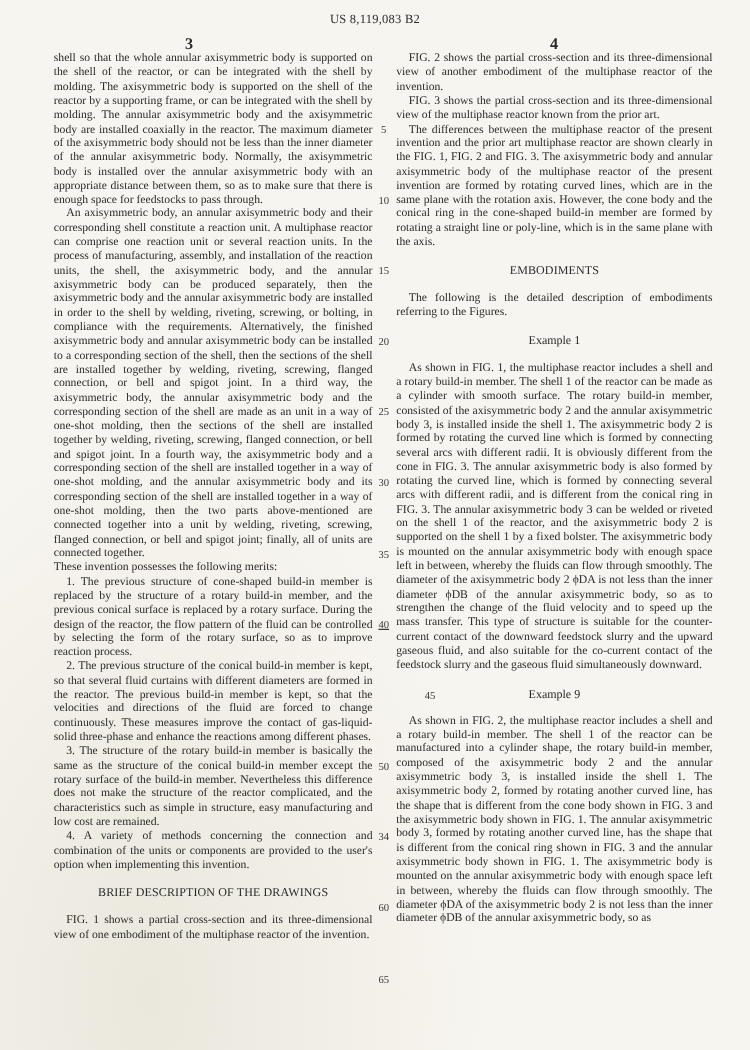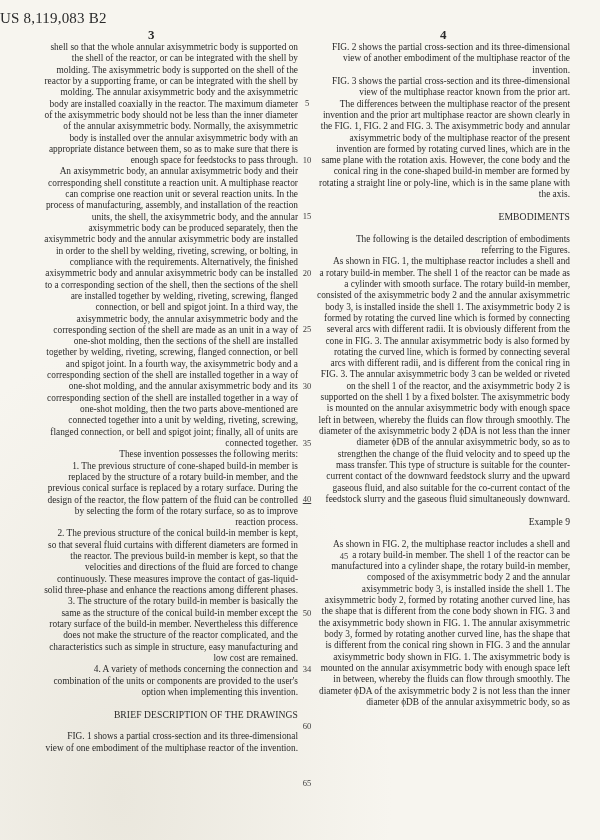--- a/index.html
+++ b/index.html
@@ -8,36 +8,36 @@
     background: #f6f4ee;
     font-family: "Liberation Serif", "DejaVu Serif", serif;
     color: #2a2a2a;
     position: relative;
   }
   .page {
     position: absolute; left: 0; top: 0; width: 600px; height: 840px;
     background: radial-gradient(ellipse at 20% 95%, #eae7dd 0%, rgba(246,244,238,0) 40%), #f7f5ef;
   }
   .patent-number {
-    position: absolute; top: 10px; left: 0; width: 600px; text-align: left;
-    font-size: 15px; letter-spacing: 0.2px;
+    position: absolute; top: 10px; left: 0; width: 600px; text-align: center;
+    font-size: 10px; letter-spacing: 0.2px;
   }
   .col-num {
     position: absolute; top: 27px; font-weight: bold; font-size: 13px;
   }
   .col-num.left { left: 148px; }
   .col-num.right { left: 440px; }
   .column {
     position: absolute; top: 42px; width: 255px;
     font-size: 9.35px; line-height: 11.32px;
     text-align: justify; hyphens: manual;
   }
   .column.left { left: 43px; }
   .column.right { left: 317px; width: 253px; }
-  .column p { margin: 0; text-indent: 10px; text-align: right; }
+  .column p { margin: 0; text-indent: 10px; }
   .column p.noindent { text-indent: 0; }
   .heading {
     text-align: center; text-indent: 0 !important;
     margin: 11px 0 11px 0 !important;
     font-size: 9.6px;
   }
   .heading.caps { letter-spacing: 0.1px; }
   .line-num {
     position: absolute; font-size: 8.5px; color: #3a3a3a;
     width: 20px; text-align: center;
@@ -63,20 +63,21 @@
     <p class="heading caps">BRIEF DESCRIPTION OF THE DRAWINGS</p>
     <p>FIG. 1 shows a partial cross-section and its three-dimensional view of one embodiment of the multiphase reactor of the invention.</p>
   </div>
 
   <div class="column right">
     <p>FIG. 2 shows the partial cross-section and its three-dimensional view of another embodiment of the multiphase reactor of the invention.</p>
     <p>FIG. 3 shows the partial cross-section and its three-dimensional view of the multiphase reactor known from the prior art.</p>
     <p>The differences between the multiphase reactor of the present invention and the prior art multiphase reactor are shown clearly in the FIG. 1, FIG. 2 and FIG. 3. The axisymmetric body and annular axisymmetric body of the multiphase reactor of the present invention are formed by rotating curved lines, which are in the same plane with the rotation axis. However, the cone body and the conical ring in the cone-shaped build-in member are formed by rotating a straight line or poly-line, which is in the same plane with the axis.</p>
     <p class="heading caps">EMBODIMENTS</p>
     <p>The following is the detailed description of embodiments referring to the Figures.</p>
+    <p class="heading">Example 1</p>
     <p>As shown in FIG. 1, the multiphase reactor includes a shell and a rotary build-in member. The shell 1 of the reactor can be made as a cylinder with smooth surface. The rotary build-in member, consisted of the axisymmetric body 2 and the annular axisymmetric body 3, is installed inside the shell 1. The axisymmetric body 2 is formed by rotating the curved line which is formed by connecting several arcs with different radii. It is obviously different from the cone in FIG. 3. The annular axisymmetric body is also formed by rotating the curved line, which is formed by connecting several arcs with different radii, and is different from the conical ring in FIG. 3. The annular axisymmetric body 3 can be welded or riveted on the shell 1 of the reactor, and the axisymmetric body 2 is supported on the shell 1 by a fixed bolster. The axisymmetric body is mounted on the annular axisymmetric body with enough space left in between, whereby the fluids can flow through smoothly. The diameter of the axisymmetric body 2 ϕDA is not less than the inner diameter ϕDB of the annular axisymmetric body, so as to strengthen the change of the fluid velocity and to speed up the mass transfer. This type of structure is suitable for the counter-current contact of the downward feedstock slurry and the upward gaseous fluid, and also suitable for the co-current contact of the feedstock slurry and the gaseous fluid simultaneously downward.</p>
     <p class="heading">Example 9</p>
     <p>As shown in FIG. 2, the multiphase reactor includes a shell and a rotary build-in member. The shell 1 of the reactor can be manufactured into a cylinder shape, the rotary build-in member, composed of the axisymmetric body 2 and the annular axisymmetric body 3, is installed inside the shell 1. The axisymmetric body 2, formed by rotating another curved line, has the shape that is different from the cone body shown in FIG. 3 and the axisymmetric body shown in FIG. 1. The annular axisymmetric body 3, formed by rotating another curved line, has the shape that is different from the conical ring shown in FIG. 3 and the annular axisymmetric body shown in FIG. 1. The axisymmetric body is mounted on the annular axisymmetric body with enough space left in between, whereby the fluids can flow through smoothly. The diameter ϕDA of the axisymmetric body 2 is not less than the inner diameter ϕDB of the annular axisymmetric body, so as</p>
   </div>
 
   <div>
     <span class="line-num" style="left:297px; top:98px;">5</span>
     <span class="line-num" style="left:297px; top:155px;">10</span>
     <span class="line-num" style="left:297px; top:211px;">15</span>
     <span class="line-num" style="left:297px; top:268px;">20</span>

